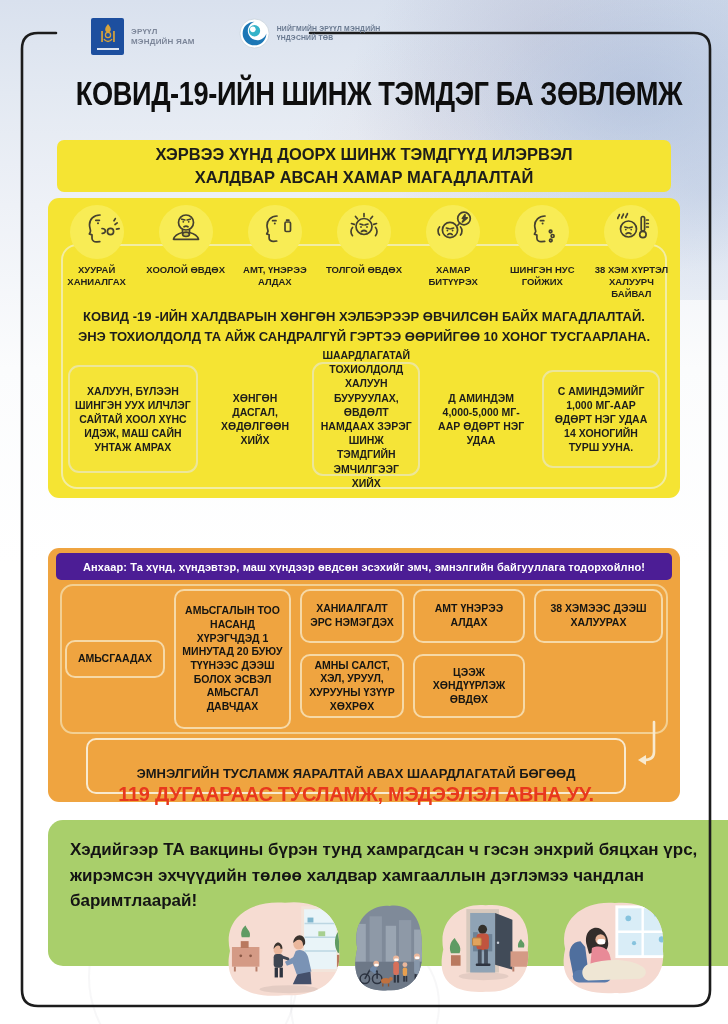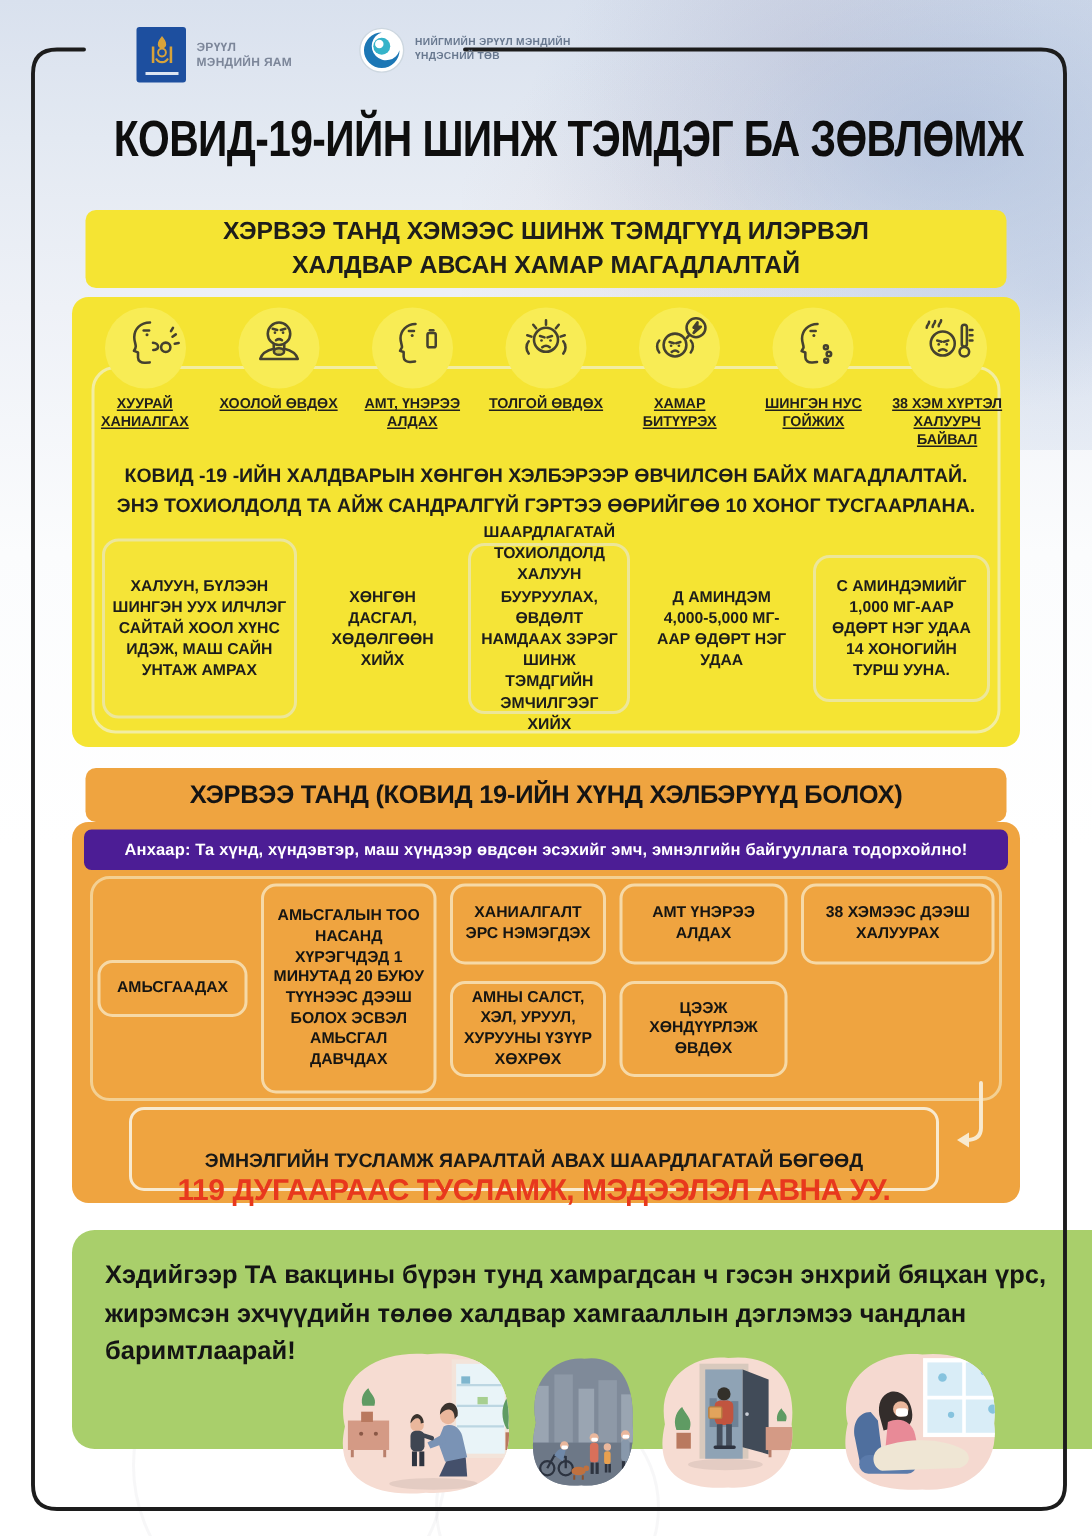--- a/index.html
+++ b/index.html
@@ -58,36 +58,36 @@
     position:absolute; left:13px; right:13px; top:46px; bottom:9px;
     border:2px solid #f2eda2; border-radius:16px;
   }
   .symptoms{ position:absolute; left:4px; right:4px; top:7px; display:flex; z-index:2; }
   .symptom{ flex:1; text-align:center; padding:0 2px; }
   .symptom .icon-wrap{
     width:54px; height:54px; margin:0 auto 5px auto; border-radius:50%;
     background:#f8ec55; display:flex; align-items:center; justify-content:center;
   }
   .symptom .icon-wrap svg{ width:48px; height:48px; }
-  .symptom .label{ font-size:9.5px; font-weight:800; color:#201f1c; line-height:1.25;text-decoration:underline; }
+  .symptom .label{ font-size:9.5px; font-weight:800; color:#201f1c; line-height:1.25; }
 
   .note{
     position:absolute; left:26px; right:26px; top:109px; z-index:2;
     text-align:center; font-size:13px; font-weight:bold; color:#1d1d1b; line-height:1.5;
   }
   .advice-row{
     position:absolute; left:20px; right:20px; top:158px; height:126px; z-index:2;
     display:flex; align-items:center; gap:7px;
   }
   .advice{
     font-size:10.5px; font-weight:bold; color:#1d1d1b; line-height:1.35; text-align:center;
     display:flex; align-items:center; justify-content:center; padding:6px 5px;
   }
   .advice.boxed{ border:2px solid #ece69a; border-radius:11px; background:rgba(255,255,255,.02); }
-  .a1{ width:142px; height:120px; }
+  .a1{ width:142px; height:108px; }
   .a2{ width:110px; }
   .a3{ width:118px; height:114px; }
   .a4{ width:118px; }
   .a5{ width:129px; height:98px; }
 
   
   .s2-header{
     position:absolute; left:57px; top:512px; width:614px; height:36px; z-index:2;
     background:#efa440; border-radius:7px;
     display:flex; align-items:center; justify-content:center;
@@ -201,21 +201,21 @@
         <div>ҮНДЭСНИЙ ТӨВ</div>
       </div>
     </div>
   </div>
 
   <div class="title-wrap">
     <div class="title">КОВИД-19-ИЙН ШИНЖ ТЭМДЭГ БА ЗӨВЛӨМЖ</div>
   </div>
 
   <div class="s1-header">
-    <div>ХЭРВЭЭ ТАНД ХЭМЭЭС ШИНЖ ТЭМДГҮҮД ИЛЭРВЭЛ</div>
+    <div>ХЭРВЭЭ ХҮНД ДООРХ ШИНЖ ТЭМДГҮҮД ИЛЭРВЭЛ</div>
     <div>ХАЛДВАР АВСАН ХАМАР МАГАДЛАЛТАЙ</div>
   </div>
 
   <div class="panel-yellow">
     <div class="pale-rect-y"></div>
 
     <div class="symptoms">
 
       <div class="symptom">
         <div class="icon-wrap">
@@ -330,21 +330,20 @@
 
     <div class="advice-row">
       <div class="advice boxed a1">ХАЛУУН, БҮЛЭЭН ШИНГЭН УУХ ИЛЧЛЭГ САЙТАЙ ХООЛ ХҮНС ИДЭЖ, МАШ САЙН УНТАЖ АМРАХ</div>
       <div class="advice a2">ХӨНГӨН ДАСГАЛ, ХӨДӨЛГӨӨН ХИЙХ</div>
       <div class="advice boxed a3">ШААРДЛАГАТАЙ ТОХИОЛДОЛД ХАЛУУН БУУРУУЛАХ, ӨВДӨЛТ НАМДААХ ЗЭРЭГ ШИНЖ ТЭМДГИЙН ЭМЧИЛГЭЭГ ХИЙХ</div>
       <div class="advice a4">Д АМИНДЭМ 4,000-5,000 МГ-ААР ӨДӨРТ НЭГ УДАА</div>
       <div class="advice boxed a5">С АМИНДЭМИЙГ 1,000 МГ-ААР ӨДӨРТ НЭГ УДАА 14 ХОНОГИЙН ТУРШ УУНА.</div>
     </div>
   </div>
 
-  <div class="s2-header">ХЭРВЭЭ ТАНД (КОВИД 19-ИЙН ХҮНД ХЭЛБЭРҮҮД БОЛОХ)</div>
 
   <div class="panel-orange">
     <div class="warning-bar">Анхаар: Та хүнд, хүндэвтэр, маш хүндээр өвдсөн эсэхийг эмч, эмнэлгийн байгууллага тодорхойлно!</div>
     <div class="pale-rect-o"></div>
 
     <div class="signs-grid">
       <div class="col col1">
         <div class="sign-box">АМЬСГААДАХ</div>
       </div>
       <div class="col col2">

